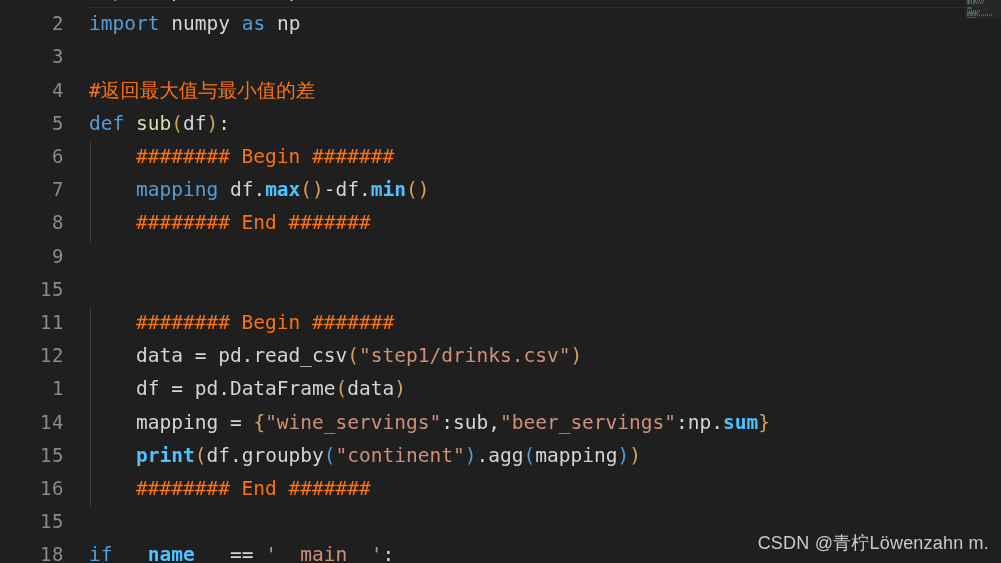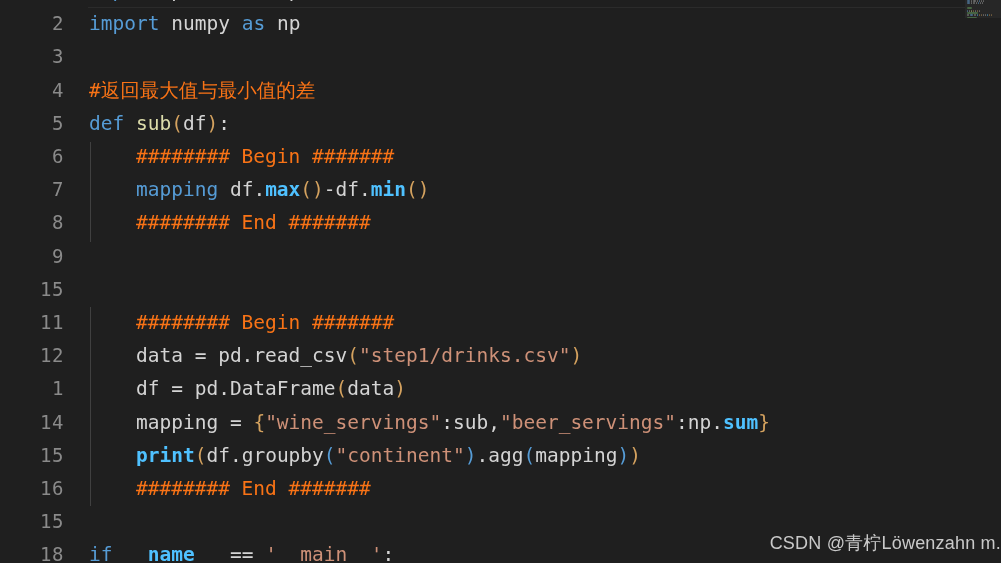--- a/index.html
+++ b/index.html
@@ -104,21 +104,21 @@
     position: absolute;
     left: 88px; right: 36px;
     top: 7px;
     height: 1px;
     background: rgba(255,255,255,0.055);
   }
 
   
   .watermark {
     position: absolute;
-    right: 0;
+    right: 12px;
     bottom: 8px;
     font-family: "Liberation Sans", sans-serif;
     font-size: 18px;
     color: #c9c9c9;
     letter-spacing: 0.2px;
     user-select: none;
   }
 </style>
 </head>
 <body>

